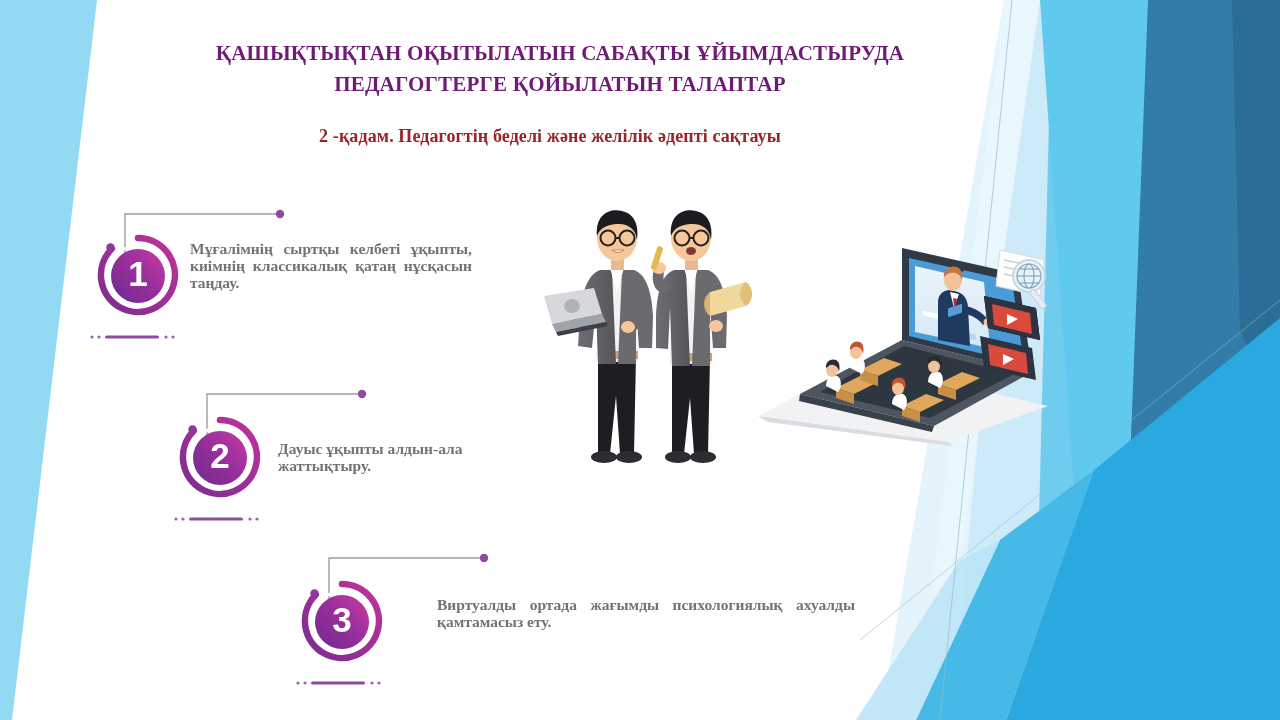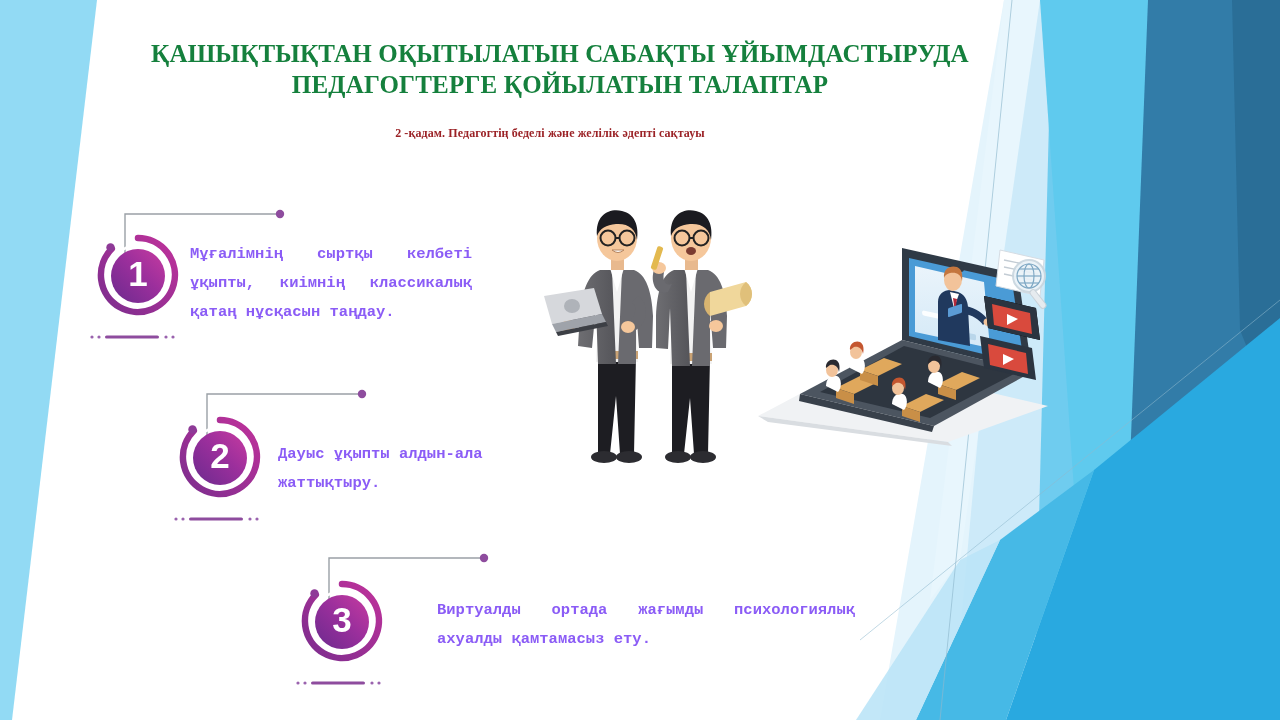--- a/index.html
+++ b/index.html
@@ -10,56 +10,56 @@
   }
   #slide{position:absolute;inset:0;width:1280px;height:720px;overflow:hidden;background:#fff;}
 
   
   .bg-svg{position:absolute;left:0;top:0;width:1280px;height:720px;}
 
   
   .title{
     position:absolute;left:150px;top:38px;width:820px;
     text-align:center;
-    color:#15803d;
+    color:#701a75;
     font-weight:bold;
-    font-size:25px;
+    font-size:21px;
     line-height:31px;
     letter-spacing:.2px;
   }
   .subtitle{
     position:absolute;left:200px;top:126px;width:700px;
     text-align:center;
     color:#9B2226;
     font-weight:bold;
-    font-size:12px;
+    font-size:18px;
     letter-spacing:.1px;
   }
 
   
   .step{position:absolute;}
   .badge-wrap{position:absolute;width:86px;height:86px;}
   .badge-svg{position:absolute;left:0;top:0;width:86px;height:86px;}
   .badge-num{
     position:absolute;left:0;top:0;width:86px;height:86px;
     display:flex;align-items:center;justify-content:center;
     color:#ffffff;font-weight:bold;font-size:35px;
     font-family:"Liberation Sans", sans-serif;
     padding-bottom:2px;box-sizing:border-box;
   }
   .connector{position:absolute;}
   .divider{position:absolute;}
   .step-text{
     position:absolute;
-    color:#8b5cf6;
+    color:#737373;
     font-weight:bold;
     font-size:15.5px;
-    line-height:29px;
+    line-height:17px;
     text-align:justify;
-    font-family:Liberation Mono, monospace;
+    font-family:Liberation Serif, serif;
   }
   .step-text.nojustify{text-align:left;}
 
   
   .people{position:absolute;left:540px;top:196px;width:240px;height:300px;}
   .laptop{position:absolute;left:752px;top:236px;width:300px;height:210px;}
 </style>
 </head>
 <body>
 

